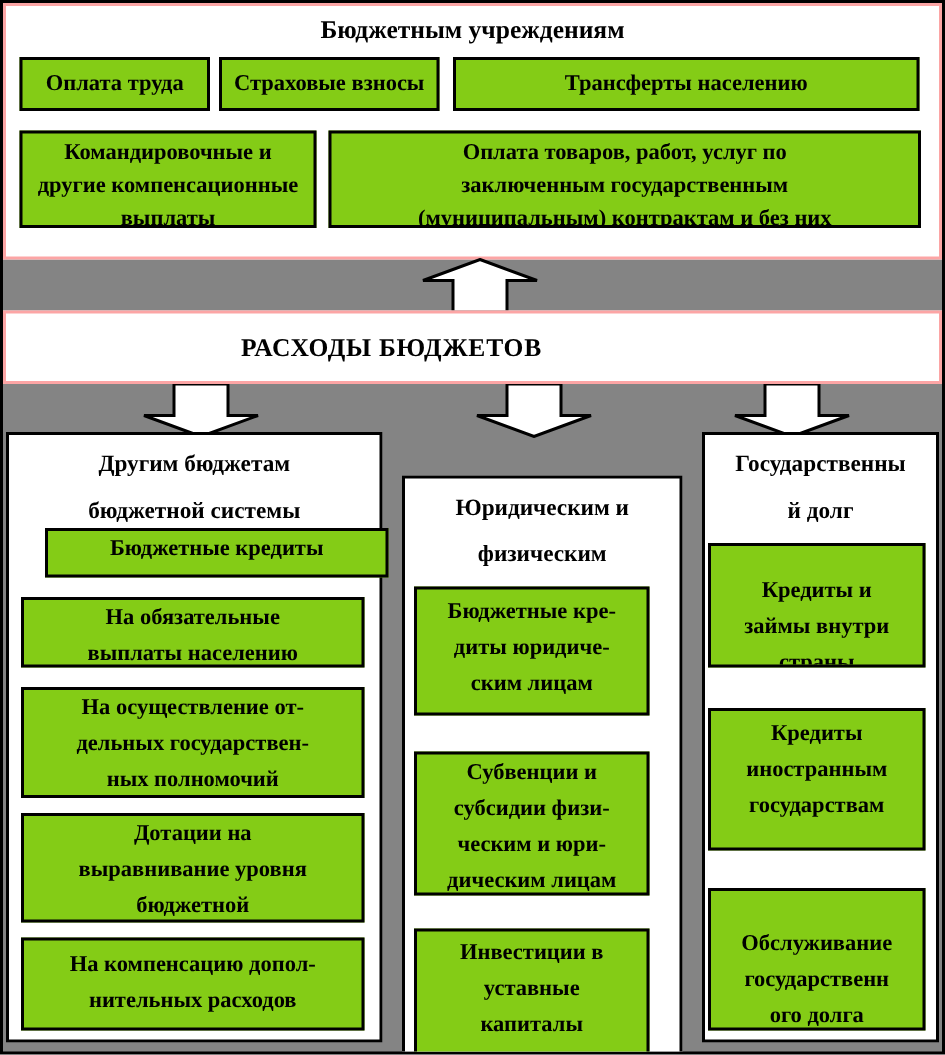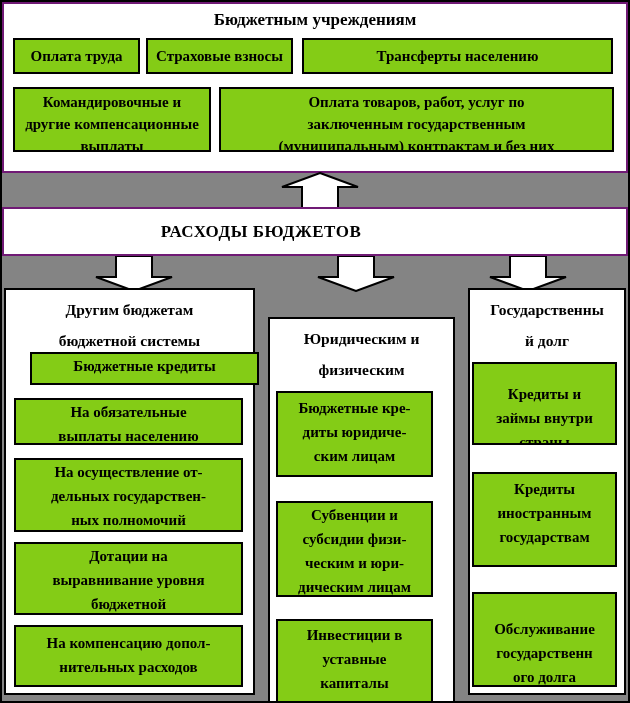--- a/index.html
+++ b/index.html
@@ -5,21 +5,21 @@
   html,body{margin:0;padding:0;background:#c8c8c8;}
   .canvas{
     position:relative;width:630px;height:703px;box-sizing:border-box;
     background:#848484;border:2px solid #000;overflow:hidden;
     font-family:"Liberation Serif","DejaVu Serif",serif;font-weight:bold;color:#000;
   }
   .obox{
     position:absolute;background:#84cc16;border:2px solid #000;box-sizing:border-box;
     text-align:center;white-space:pre-line;overflow:hidden;
   }
-  .panel{position:absolute;background:#fff;border:2px solid #701a75;box-sizing:border-box;}
+  .panel{position:absolute;background:#fff;border:2px solid #fca5a5;box-sizing:border-box;}
   .top-box{left:0;top:0;width:626px;height:171px;}
   .sec-title{position:absolute;left:0;top:6px;width:100%;text-align:center;font-size:17px;}
   .r1{top:34px;height:36px;display:flex;align-items:center;justify-content:center;font-size:15px;line-height:17px;}
   .r1b1{left:9px;width:127px;}
   .r1b2{left:142px;width:147px;}
   .r1b3{left:298px;width:311px;}
   .r2{top:83px;height:65px;font-size:15px;line-height:22px;padding-top:2px;}
   .r2b1{left:9px;width:198px;}
   .r2b2{left:215px;width:395px;}
   .center-box{left:0;top:205px;width:626px;height:49px;display:flex;align-items:center;justify-content:center;

